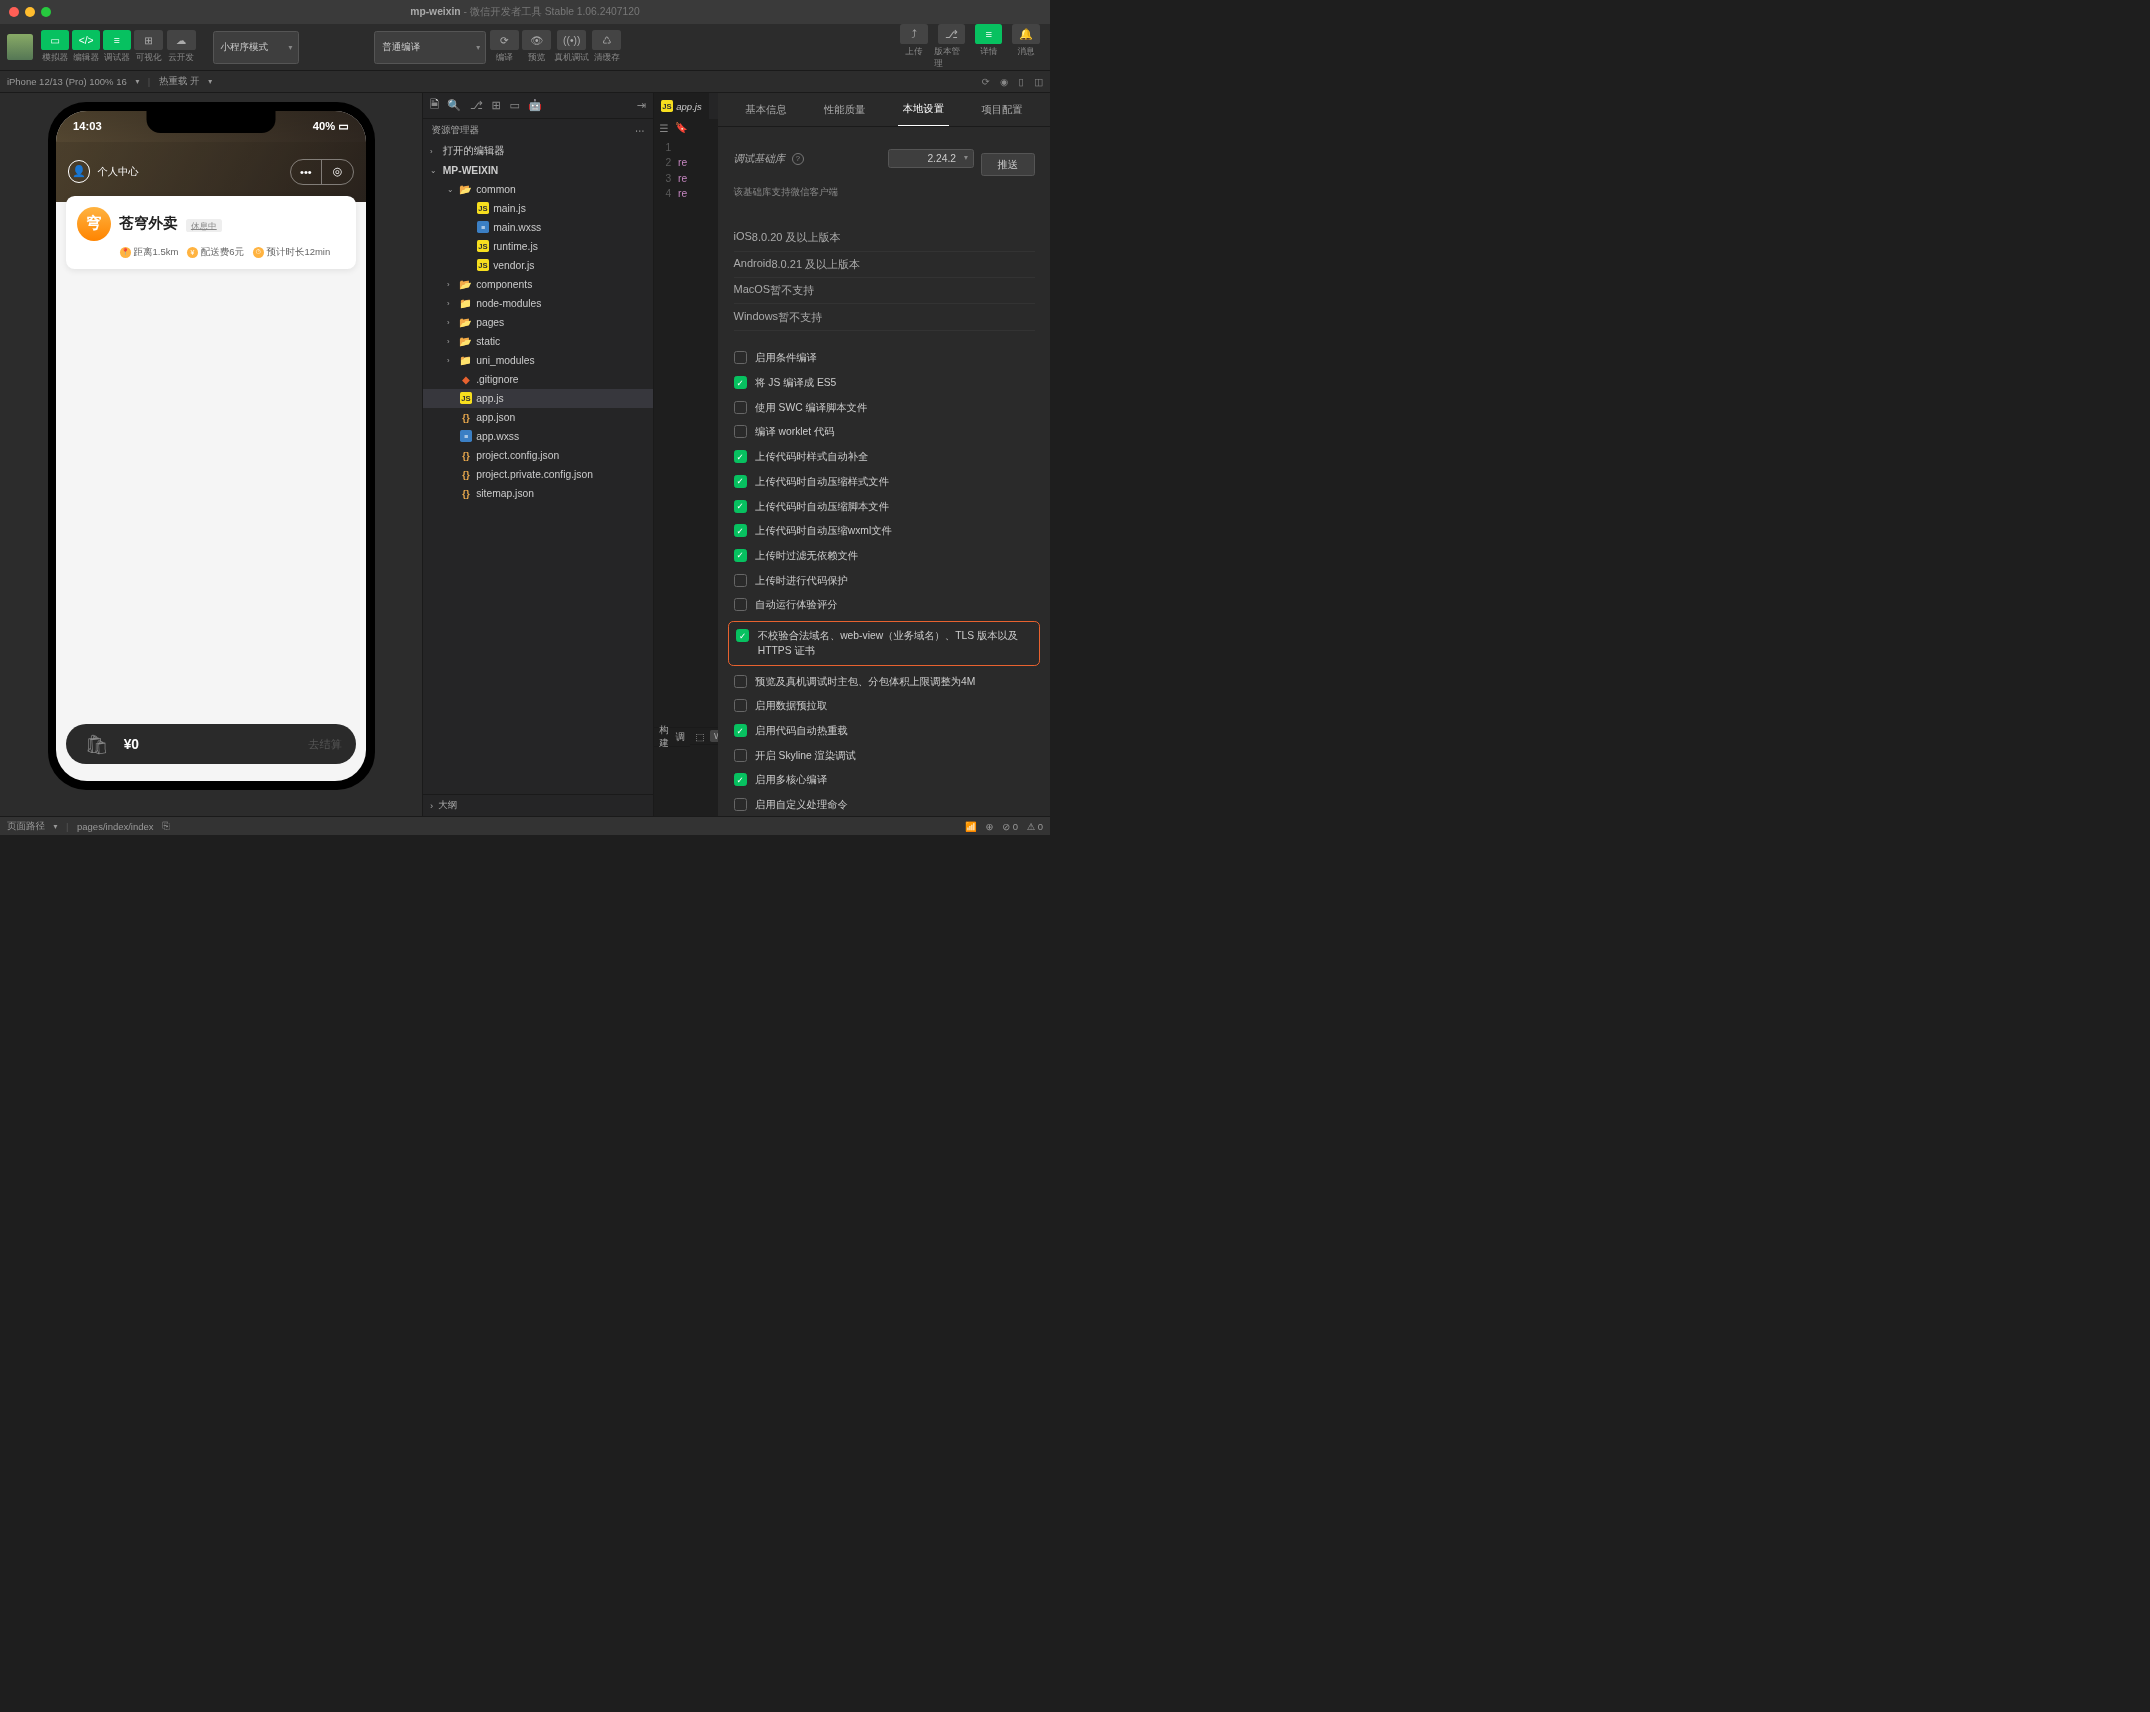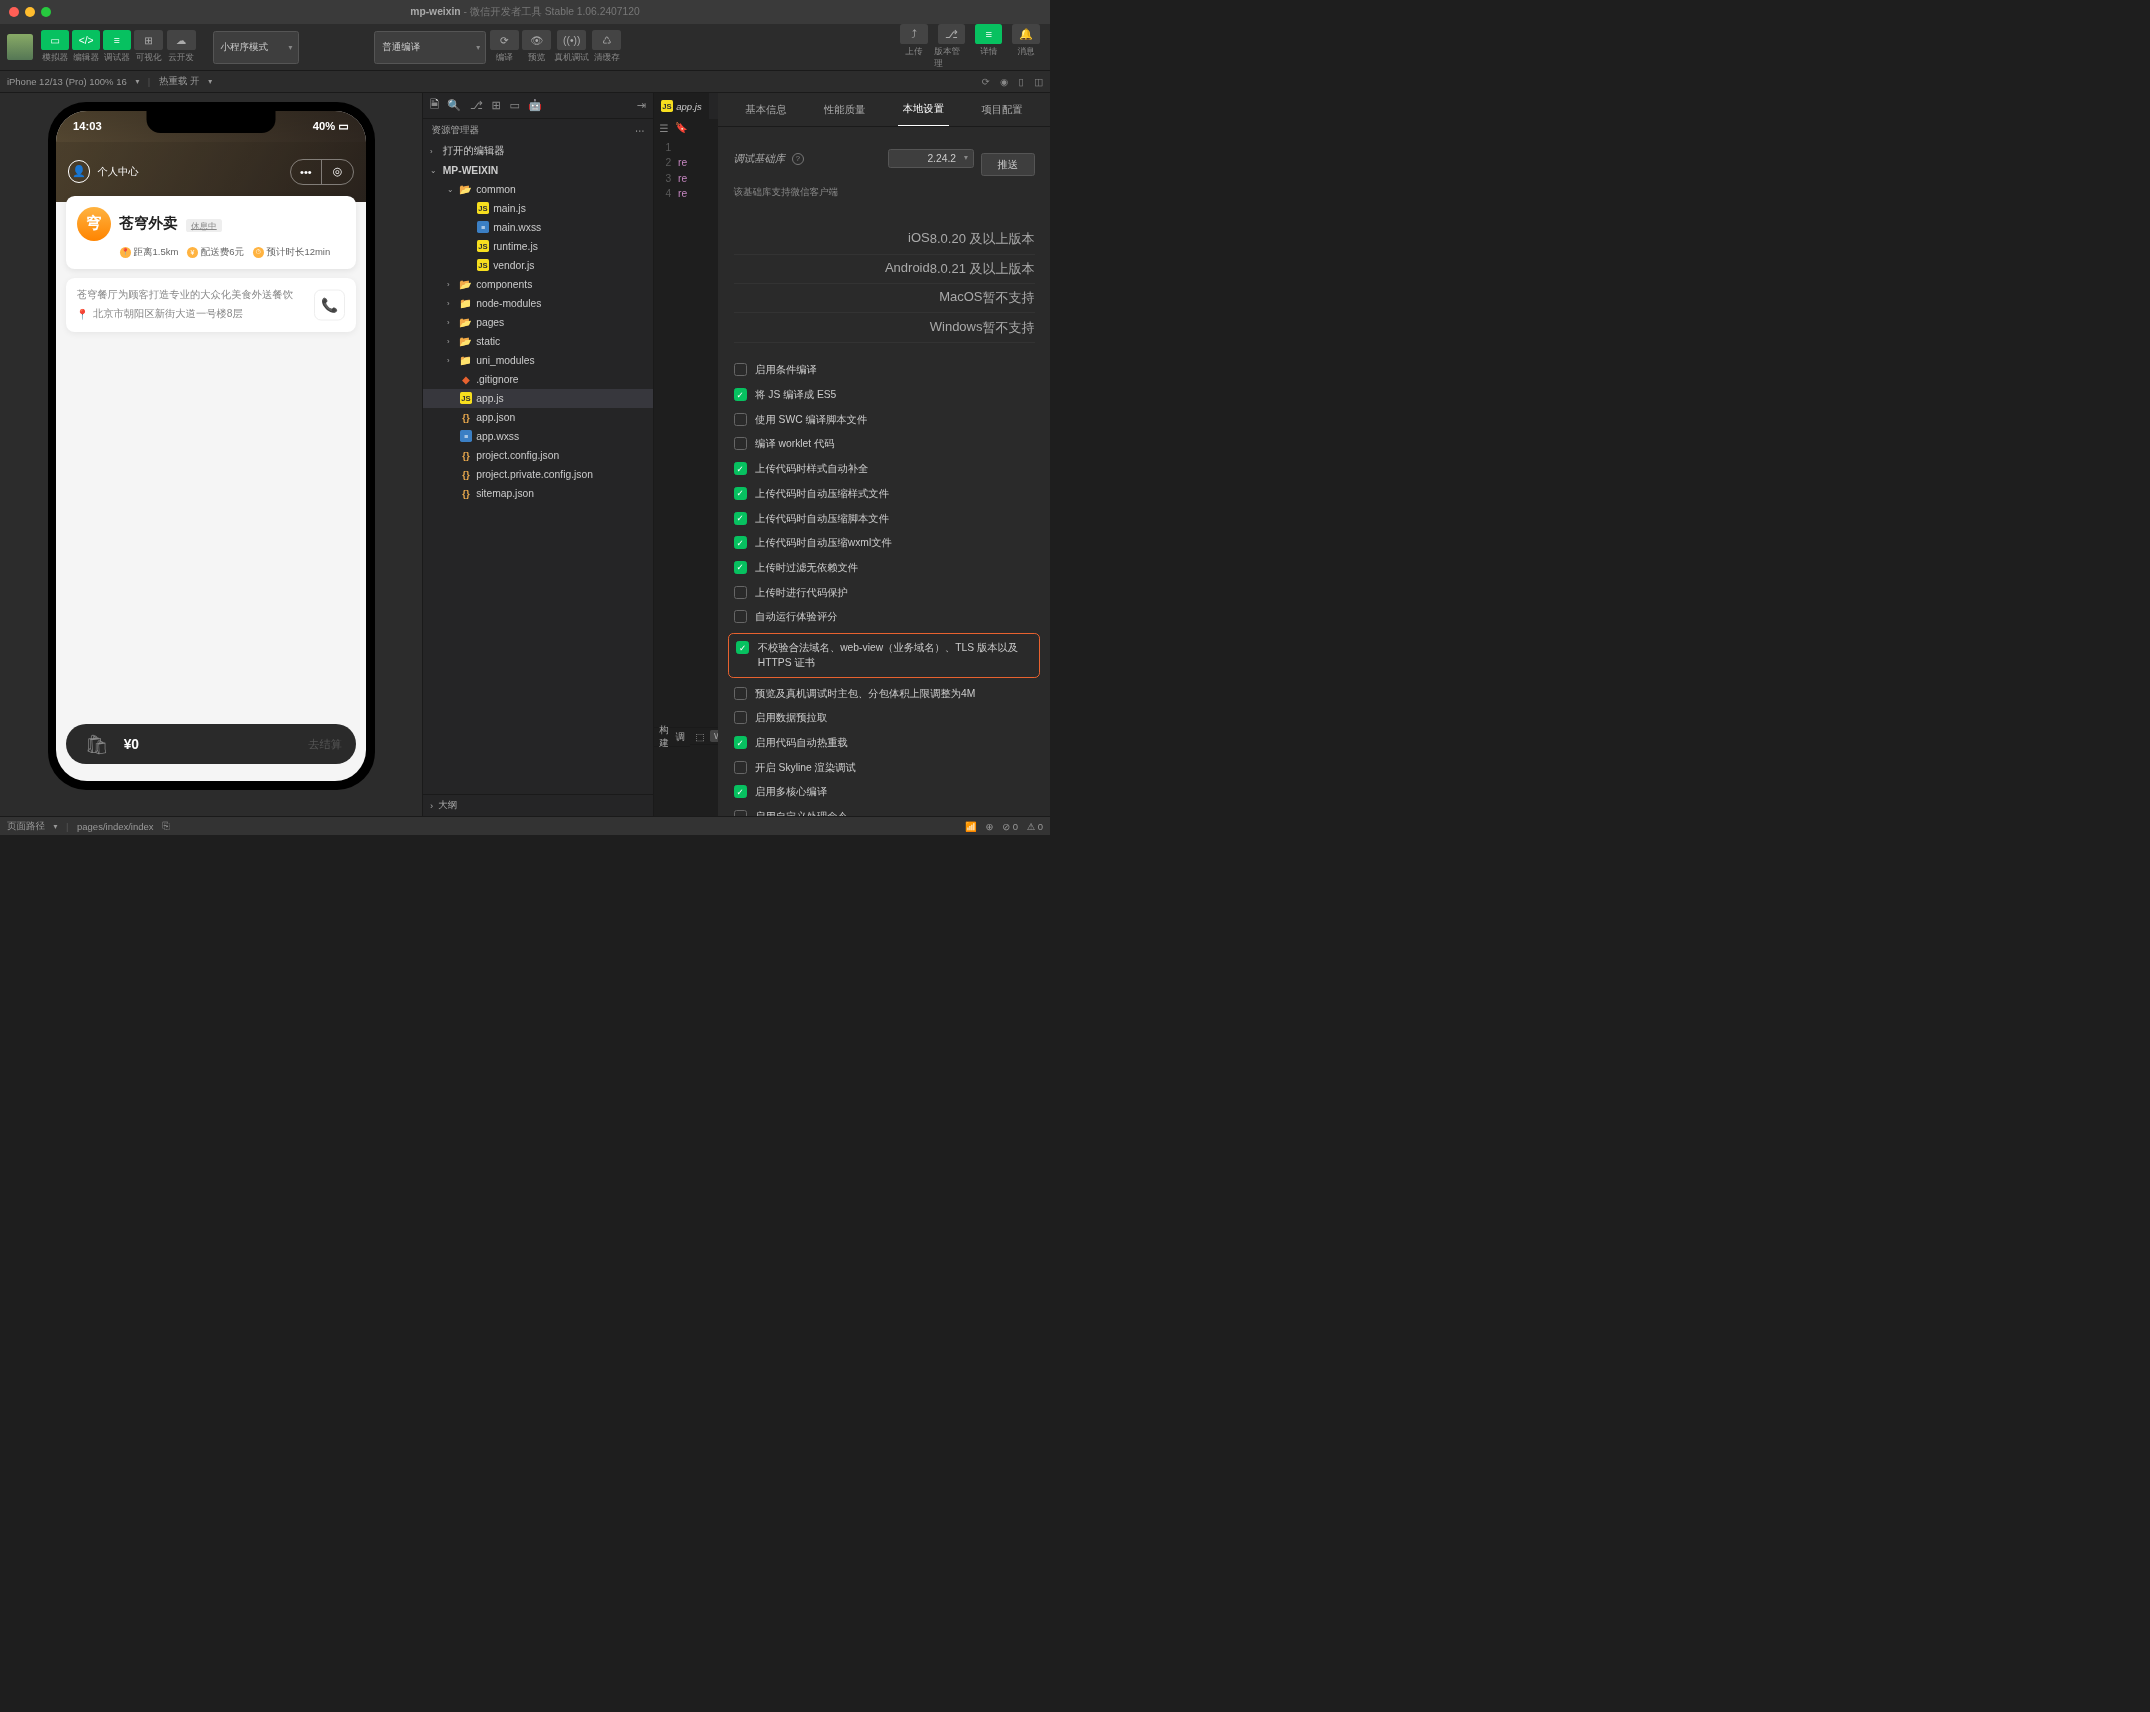--- a/index.html
+++ b/index.html
@@ -110,21 +110,21 @@
 .ptab { font-size: 10.3px; color: #aaa; padding: 8.6px 5.2px; cursor: pointer; }
 .ptab.active { color: #fff; border-bottom: 1.7px solid #fff; }
 .pbody { flex: 1; overflow-y: auto; padding: 13.8px 15.5px; font-size: 10.3px; color: #ccc; }
 .field-row { display: flex; align-items: center; gap: 6.9px; margin-bottom: 10.3px; }
 .field-label { color: #aaa; font-style: italic; }
 .help { width: 12px; height: 12px; border: 0.9px solid #777; border-radius: 50%; display: inline-flex; align-items: center; justify-content: center; font-size: 7.7px; color: #888; }
 .sel-box { background: #3e3e3e; border: 0.9px solid #555; border-radius: 2.6px; padding: 3.4px 17px 3.4px 6.9px; color: #ccc; position: relative; width: 86px; cursor: pointer; text-align: right; }
 .sel-box::after { content: "▾"; position: absolute; right: 5.2px; color: #888; font-size: 7.7px; }
 .push-btn { background: #3e3e3e; border: 0.9px solid #555; border-radius: 2.6px; padding: 3.4px 15.5px; color: #ccc; cursor: pointer; margin-top: 12px; }
 .support-txt { color: #888; font-size: 9.5px; margin-bottom: 26px; }
-.support-row { display: flex; justify-content: flex-end; padding: 5.2px 0; font-size: 13px; color: #aaa; border-bottom: 0.9px solid #333; }
+.support-row { display: flex; justify-content: flex-start; padding: 5.2px 0; font-size: 11px; color: #aaa; border-bottom: 0.9px solid #333; }
 .checks { margin-top: 20.6px; display: flex; flex-direction: column; gap: 10.3px; }
 .check { display: flex; align-items: flex-start; gap: 8.6px; cursor: pointer; }
 .cb { width: 13px; height: 13px; border: 0.9px solid #666; border-radius: 2.6px; flex-shrink: 0; display: flex; align-items: center; justify-content: center; font-size: 8.6px; color: #fff; }
 .cb.on { background: #07c160; border-color: #07c160; }
 .check.hl { border: 1.7px solid #e8622f; border-radius: 5.2px; padding: 6.9px; margin: -1.7px -5.2px; }
 .check-label { line-height: 1.4; }
 
 
 .footer { height: 19px; background: #333; border-top: 0.9px solid #1a1a1a; display: flex; align-items: center; padding: 0 6.9px; gap: 8.6px; font-size: 9.5px; color: #999; }
 .footer .sep { color: #555; }
@@ -254,28 +254,20 @@
               <span class="chip">
                   <span class="chip-ico">¥</span>
                   <span>配送费6元</span>
                 </span>
               <span class="chip">
                   <span class="chip-ico">⏱</span>
                   <span>预计时长12min</span>
                 </span>
             </div>
           </div>
-          <div class="card2">
-            <div>苍穹餐厅为顾客打造专业的大众化美食外送餐饮</div>
-            <div class="addr">
-                <span>📍</span>
-                <span>北京市朝阳区新街大道一号楼8层</span>
-              </div>
-            <div class="phone-ico">📞</div>
-          </div>
           <div class="cart-bar">
             <div class="cart-ico">🛍</div>
             <span class="cart-price">¥0</span>
             <span class="cart-go">去结算</span>
           </div>
         </div>
       </div>
     </div>
 
     <div class="explorer">

